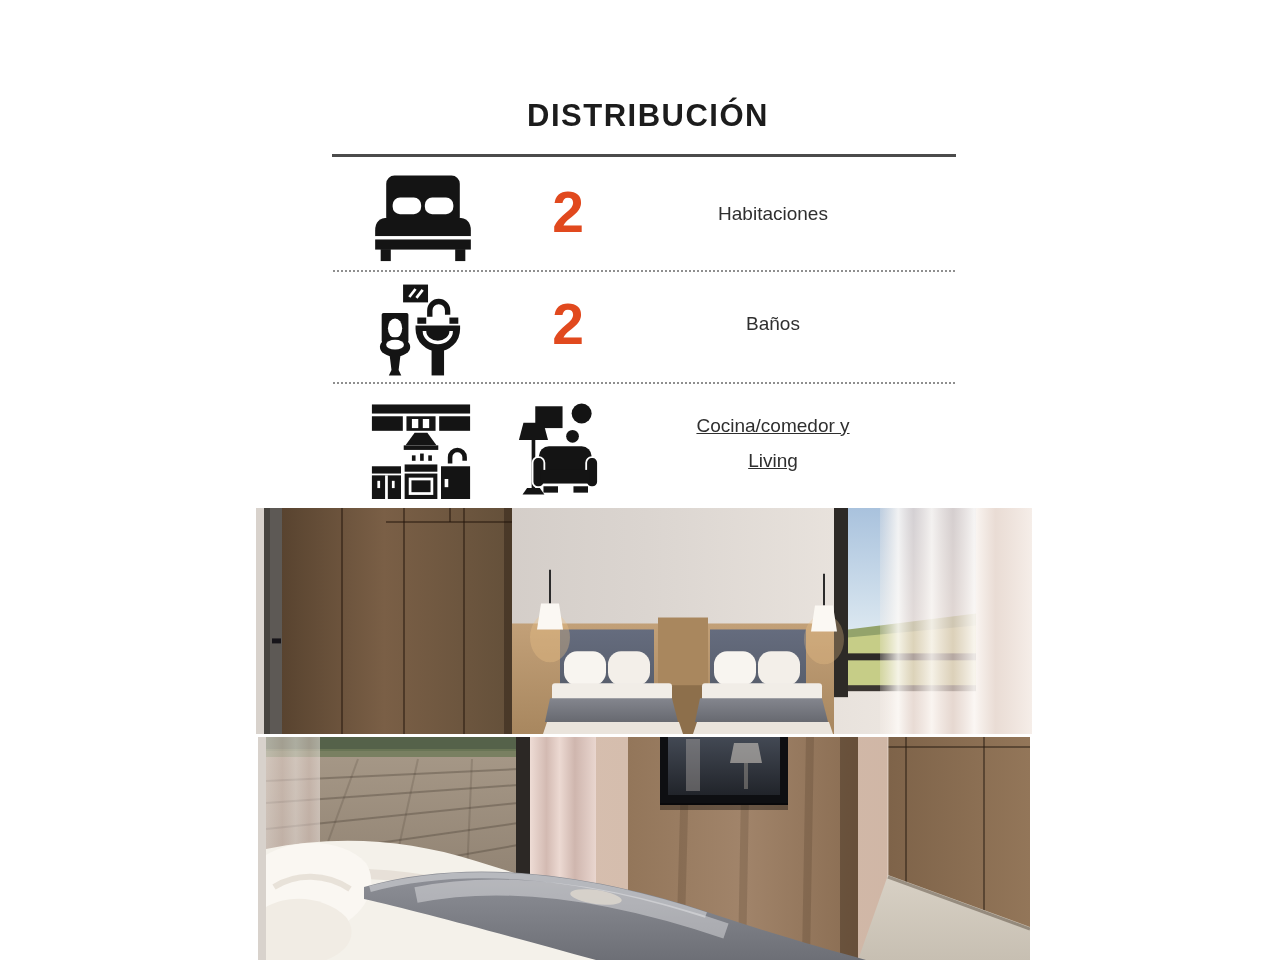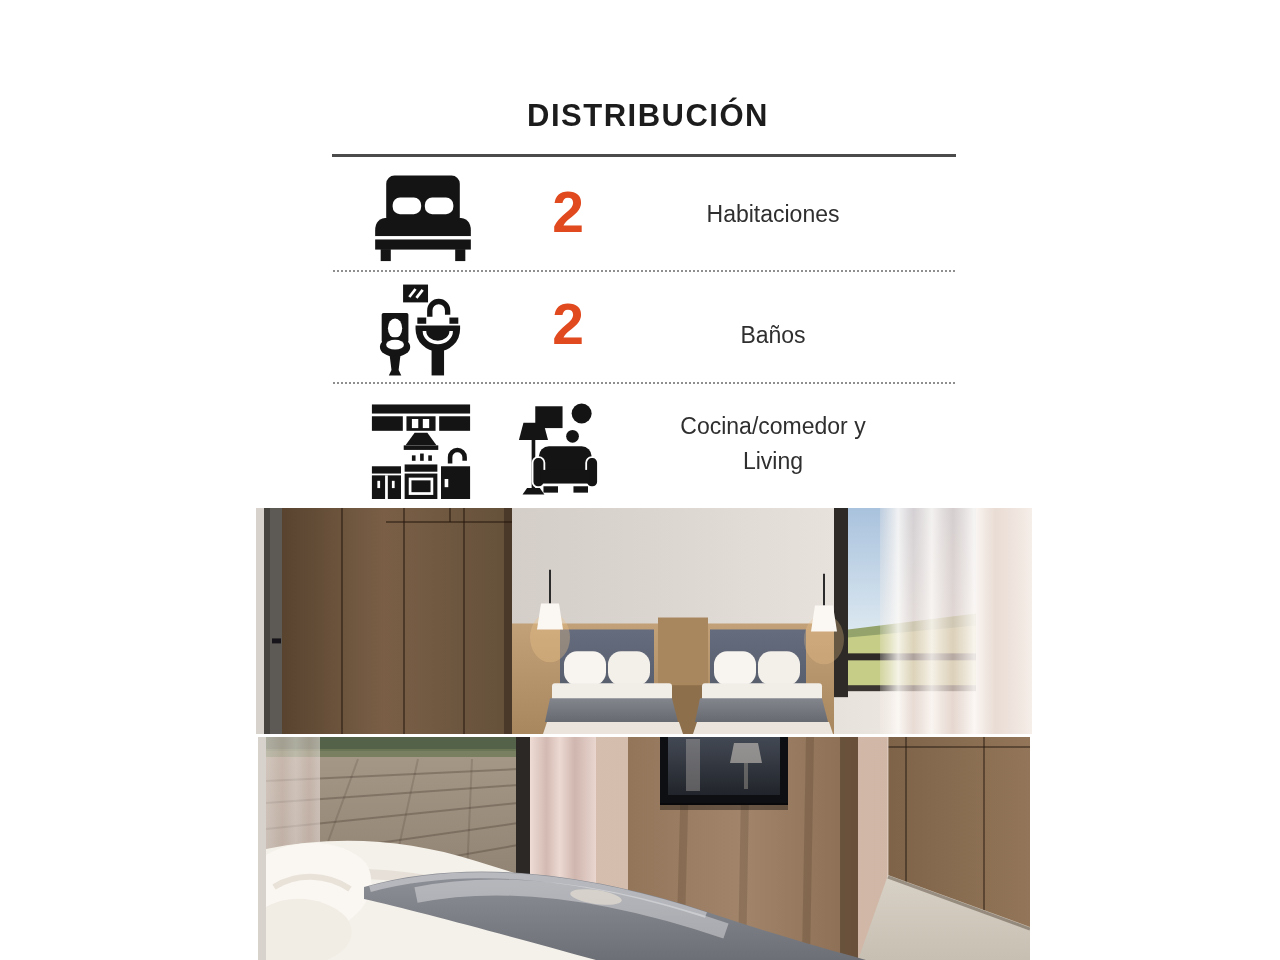--- a/index.html
+++ b/index.html
@@ -17,21 +17,21 @@
   .dot1{top:270px;} .dot2{top:382px;}
   .icon-box{display:flex;align-items:center;justify-content:center;}
   .icon-box svg{width:100%;height:100%;}
   .count{
     width:110px;height:108px;line-height:104px;text-align:center;
     font-size:57px;font-weight:700;
   }
   .label{
     left:590px;width:350px;height:108px;display:flex;flex-direction:column;
     justify-content:center;align-items:center;gap:5px;
-    font-size:23px;color:#2f2f2f;line-height:30px;text-align:center;
+    font-size:19px;color:#2f2f2f;line-height:30px;text-align:center;
   }
   .photo{overflow:hidden;background:#d8d2cc;}
   .photo svg{display:block;width:100%;height:100%;}
 </style>
 </head>
 <body>
 
 <div class="canvas">
 
   <div class="abs title">DISTRIBUCIÓN</div>
@@ -68,21 +68,21 @@
       <polygon points="21,84 33,84 31,100 34,106 20,106 23,100" fill="#141414"></polygon>
       <path d="M66 40 v-7 a10 10 0 0 1 20 0 v5" fill="none" stroke="#141414" stroke-width="6"></path>
       <rect x="52" y="41" width="10" height="7" fill="#141414"></rect>
       <rect x="88" y="41" width="10" height="7" fill="#141414"></rect>
       <path d="M50 50 h50 v4 a25 25 0 0 1 -50 0 Z" fill="#141414"></path>
       <path d="M60 56 a15 13 0 0 0 30 0" fill="none" stroke="#ffffff" stroke-width="4"></path>
       <rect x="68" y="76" width="14" height="30" fill="#141414"></rect>
     </svg>
   </div>
   <div class="abs count" style="left: 505px; top: 272px; color: rgb(225, 73, 30);">2</div>
-  <div class="abs label" style="top:283px;">
+  <div class="abs label" style="top:272px;">
     <div>Baños</div>
     <div></div>
   </div>
 
   <div class="abs rule-dotted dot2"></div>
 
   <div class="abs icon-box" style="left:356px;top:399px;width:114px;height:100px;">
     <svg viewBox="0 0 120 110" aria-hidden="true">
       <rect x="6" y="6" width="108" height="10" fill="#141414"></rect>
       <rect x="6" y="19" width="34" height="16" fill="#141414"></rect>
@@ -117,21 +117,21 @@
       <rect x="42" y="45" width="4" height="55" fill="#141414"></rect>
       <polygon points="32,105 56,105 51,98 37,98" fill="#141414"></polygon>
       <rect x="50" y="52" width="58" height="28" rx="11" fill="#141414"></rect>
       <rect x="43" y="64" width="13" height="33" rx="6" fill="#141414" stroke="#ffffff" stroke-width="2"></rect>
       <rect x="102" y="64" width="13" height="33" rx="6" fill="#141414" stroke="#ffffff" stroke-width="2"></rect>
       <rect x="52" y="78" width="54" height="15" fill="#141414"></rect>
       <rect x="55" y="96" width="16" height="7" fill="#141414"></rect>
       <rect x="88" y="96" width="16" height="7" fill="#141414"></rect>
     </svg>
   </div>
-  <div class="abs label" style="top:388px;height:110px;">
+  <div class="abs label" style="top:388px;height:110px;text-decoration:underline;">
     <div>Cocina/comedor y</div>
     <div>Living</div>
   </div>
 
   <div class="abs photo" style="left:256px;top:508px;width:768px;height:226px;">
     <svg viewBox="0 0 768 227" preserveAspectRatio="none" aria-hidden="true">
       <defs>
         <linearGradient id="p1wall" x1="0" y1="0" x2="1" y2="0">
           <stop offset="0" stop-color="#c8c1bc"></stop>
             <stop offset=".5" stop-color="#dbd5d0"></stop>

